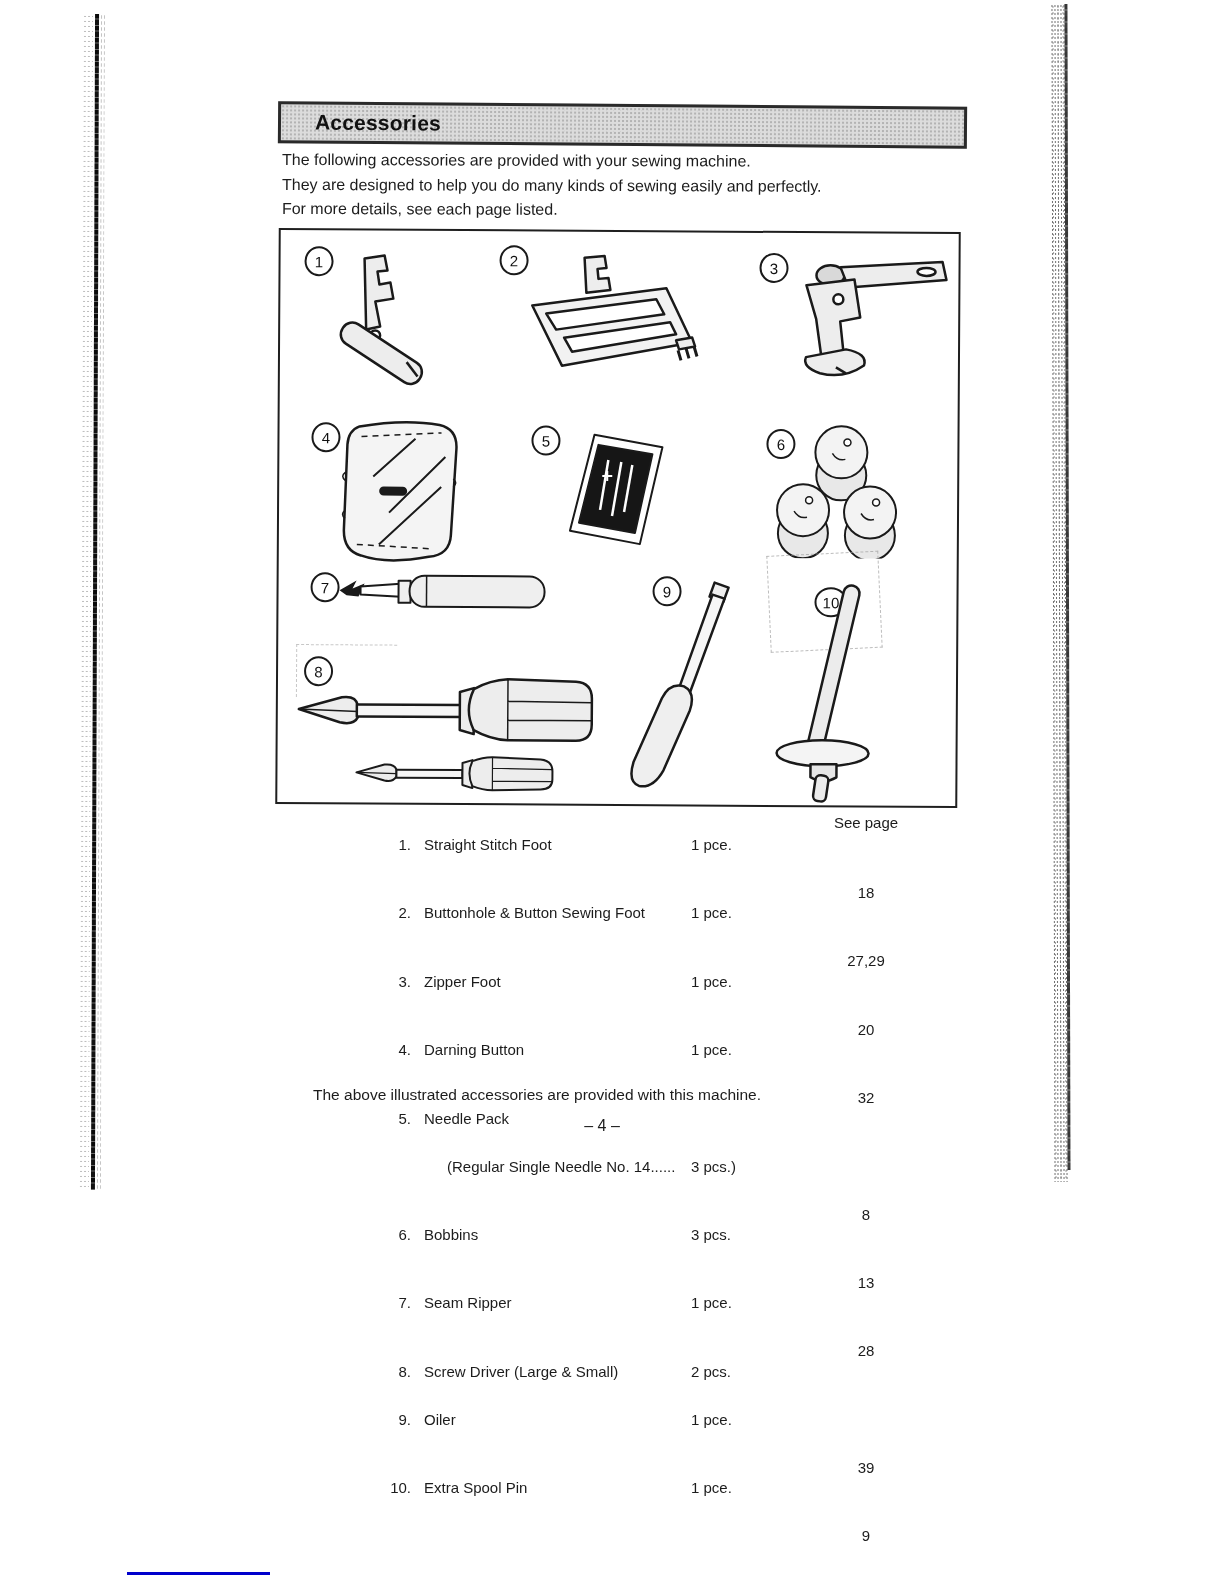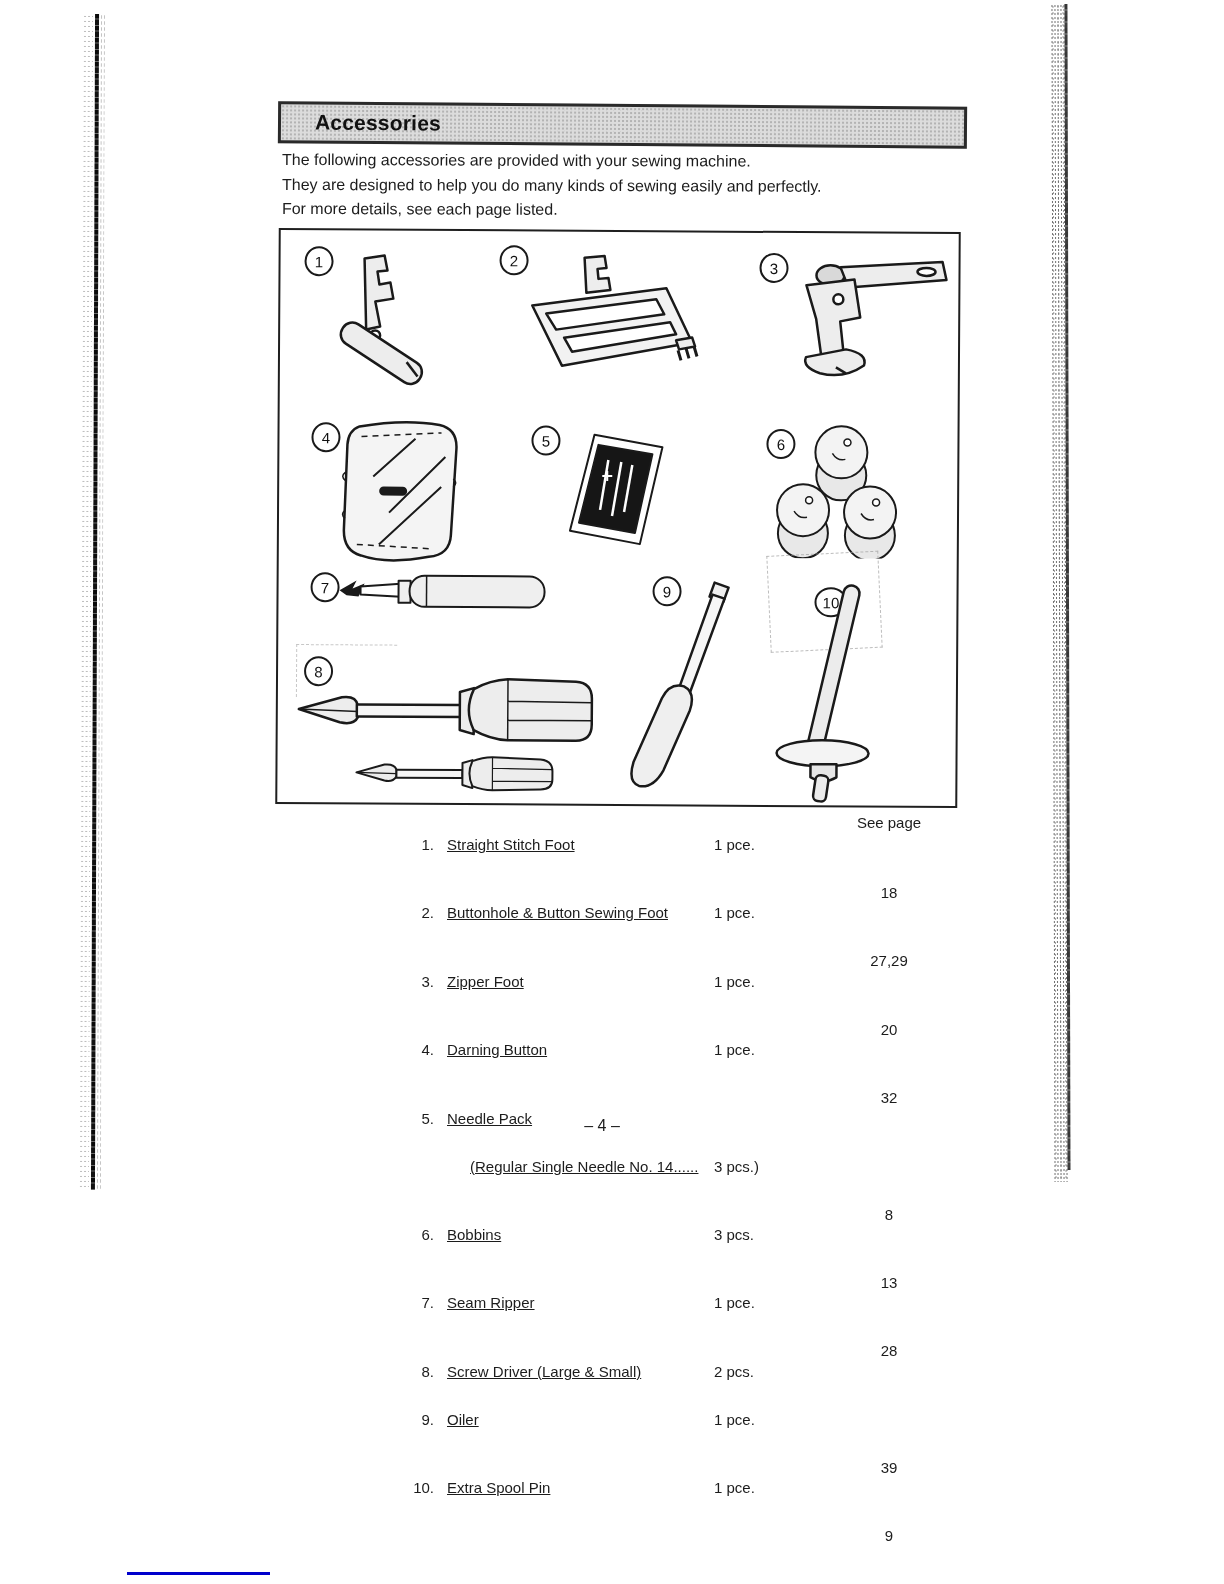--- a/index.html
+++ b/index.html
@@ -52,25 +52,25 @@
   }
   .fig-item { position:absolute; }
   .fig-num {
     position:absolute; width:25px; height:26px; border:2px solid #1a1a1a; border-radius:50%;
     display:flex; align-items:center; justify-content:center; font-size:15px; color:#111; background:#fff;
   }
   .dashed-art { position:absolute; border:1.5px dashed #9a9a9a; opacity:.65; }
   .dashed-corner { position:absolute; border-top:1.5px dashed #9a9a9a; border-left:1.5px dashed #9a9a9a; opacity:.55; }
   svg { display:block; }
   
-  .acc-list { position:absolute; left:402px; top:814px; width:560px; font-size:15px; }
+  .acc-list { position:absolute; left:379px; top:814px; width:560px; font-size:15px; }
   .see-page { margin-left:422px; width:130px; text-align:center; height:21px; }
   .rowgrid { display:grid; grid-template-columns:32px 280px 110px 130px; line-height:20.4px; }
   .rowgrid .num { text-align:right; }
-  .rowgrid .lbl { padding-left:13px; white-space:nowrap;text-decoration:underline; }
+  .rowgrid .lbl { padding-left:13px; white-space:nowrap; }
   .rowgrid.indent .lbl { padding-left:36px; }
   .rowgrid .pg { text-align:center;margin-top:48px; }
   
   .footer-note { position:absolute; left:313px; top:1086px; font-size:15.5px; }
   .page-number { position:absolute; left:0; top:1117px; width:1204px; text-align:center; font-size:16px; }
 </style>
 </head>
 <body>
 
 <div class="page">
@@ -321,16 +321,17 @@
       <span class="pg">39</span>
     </div>
     <div class="rowgrid">
       <span class="num">10.</span>
       <span class="lbl">Extra Spool Pin</span>
       <span class="qty">1 pce.</span>
       <span class="pg">9</span>
     </div>
   </div>
 
+  <div class="footer-note">The above illustrated accessories are provided with this machine.</div>
   <div class="page-number">– 4 –</div>
 
   <div class="blue-line"></div>
 </div>
 
 </body></html>

